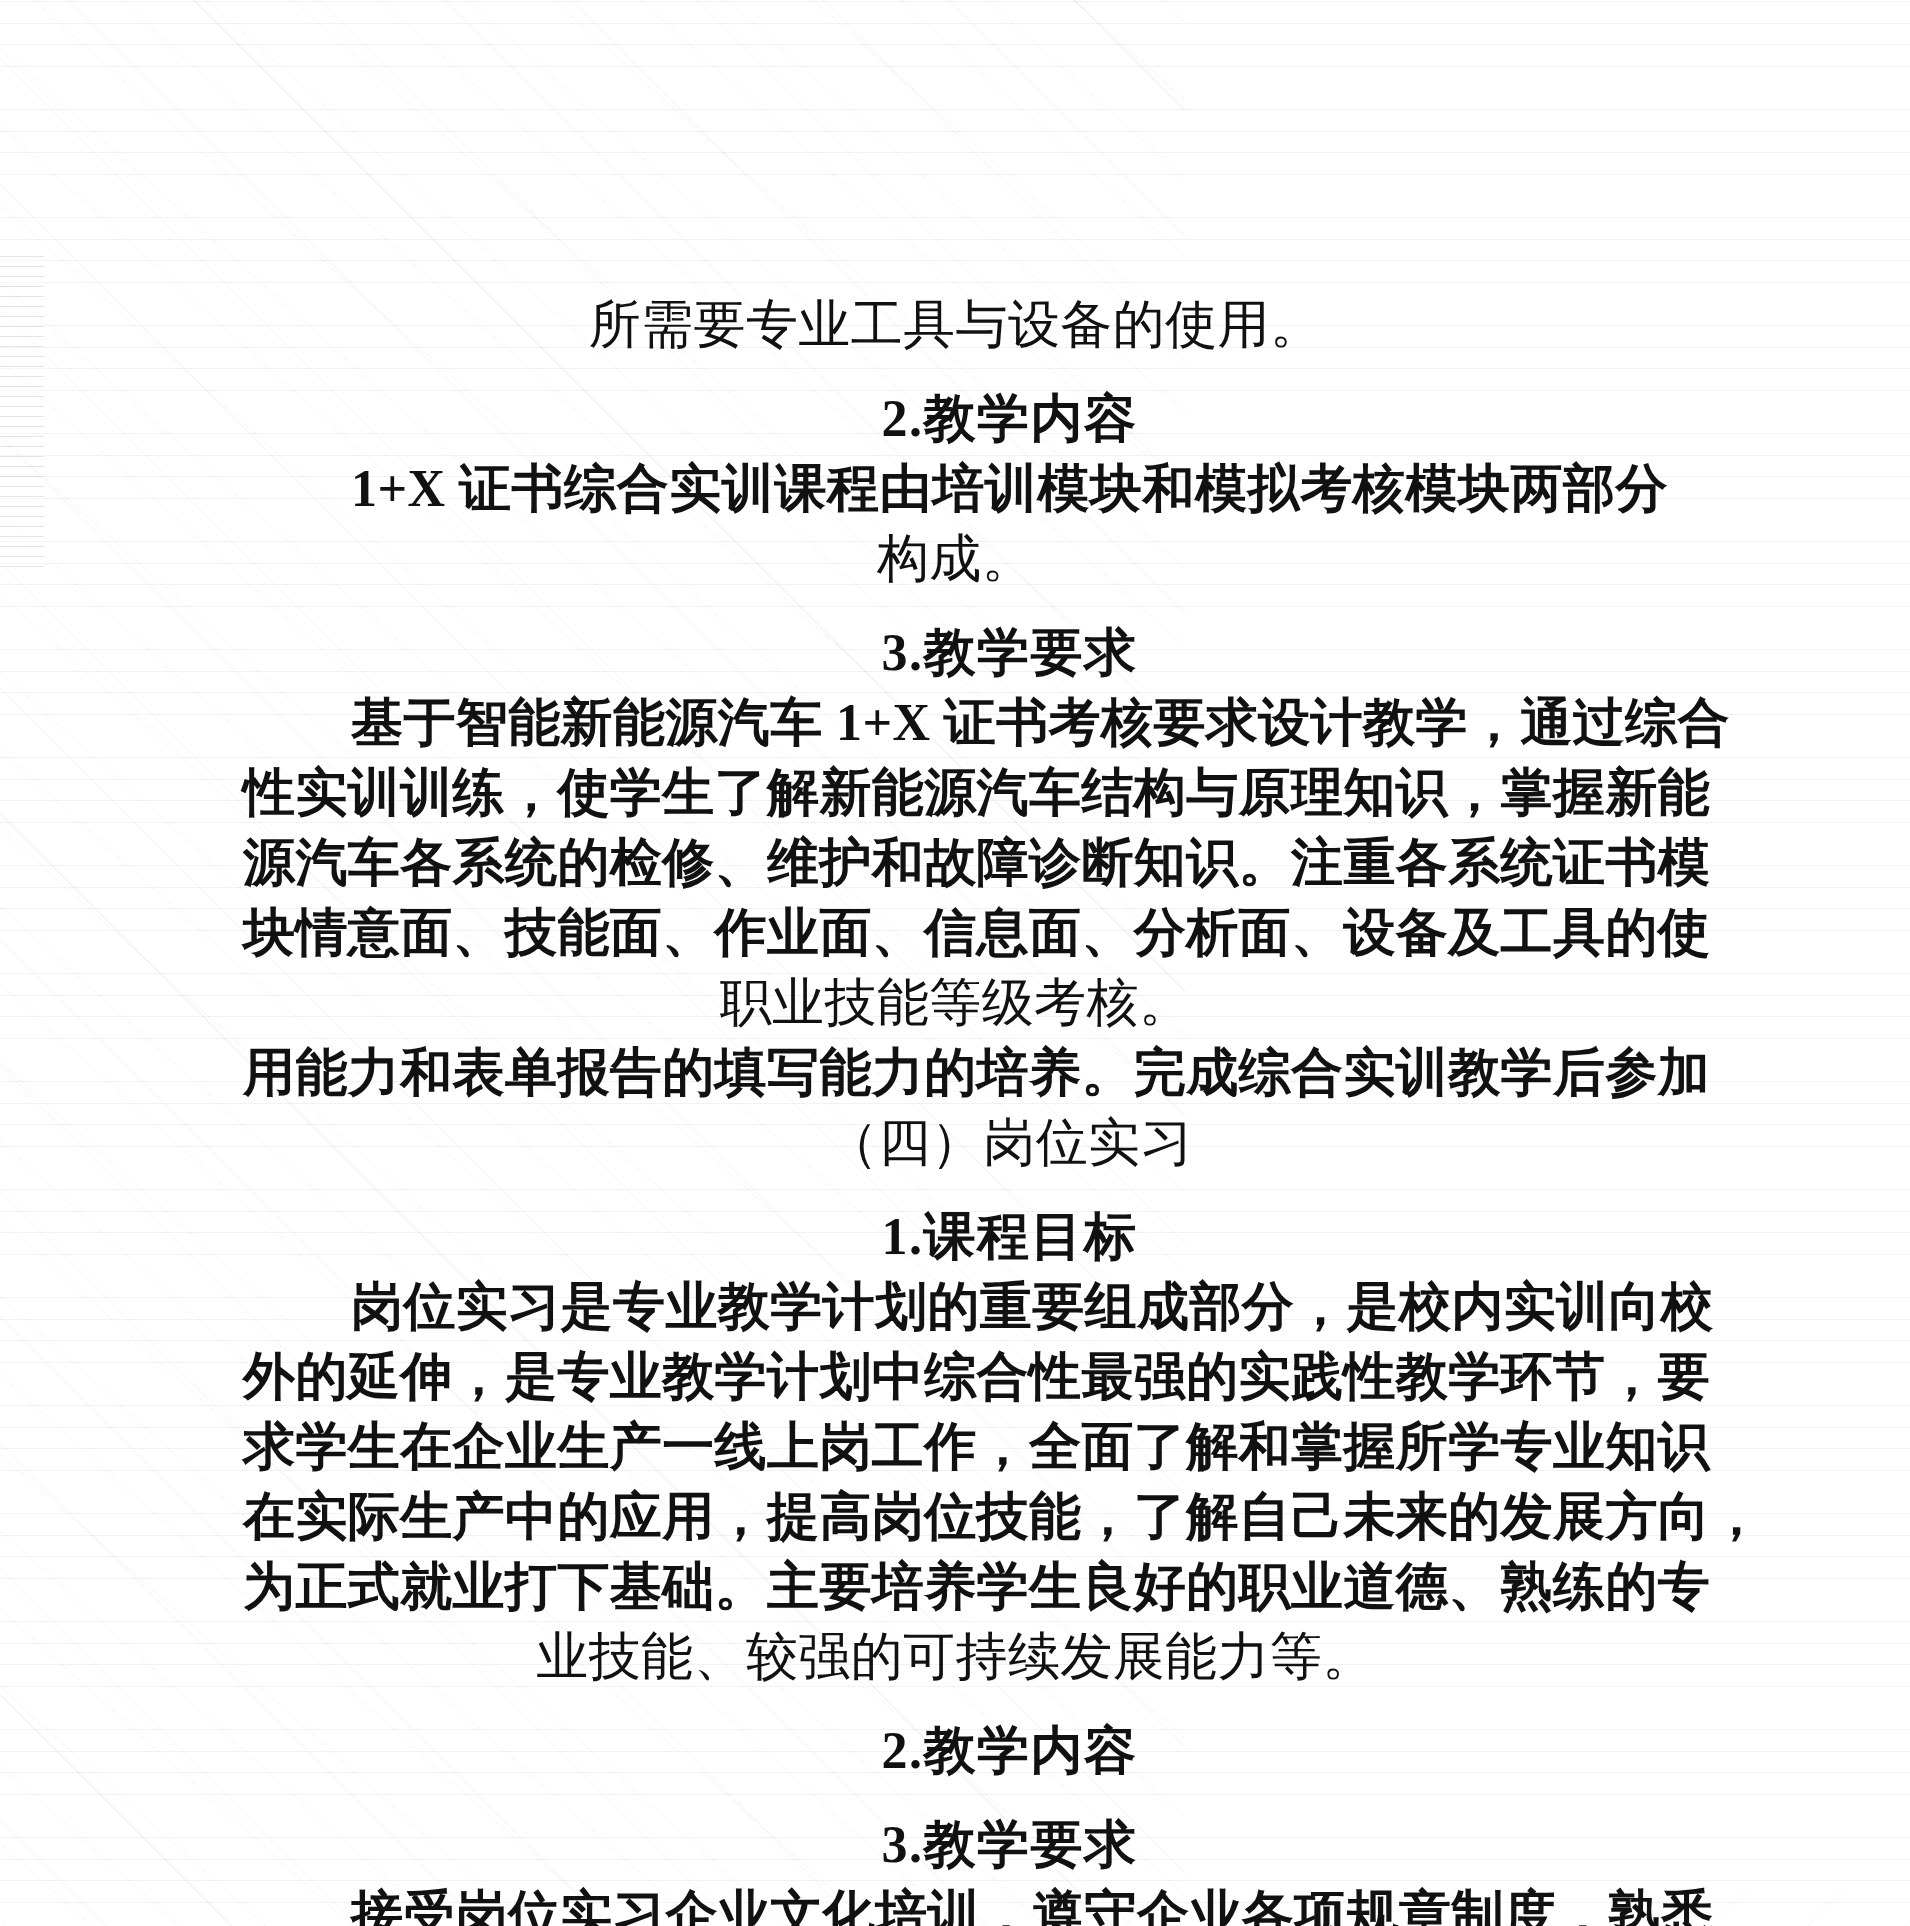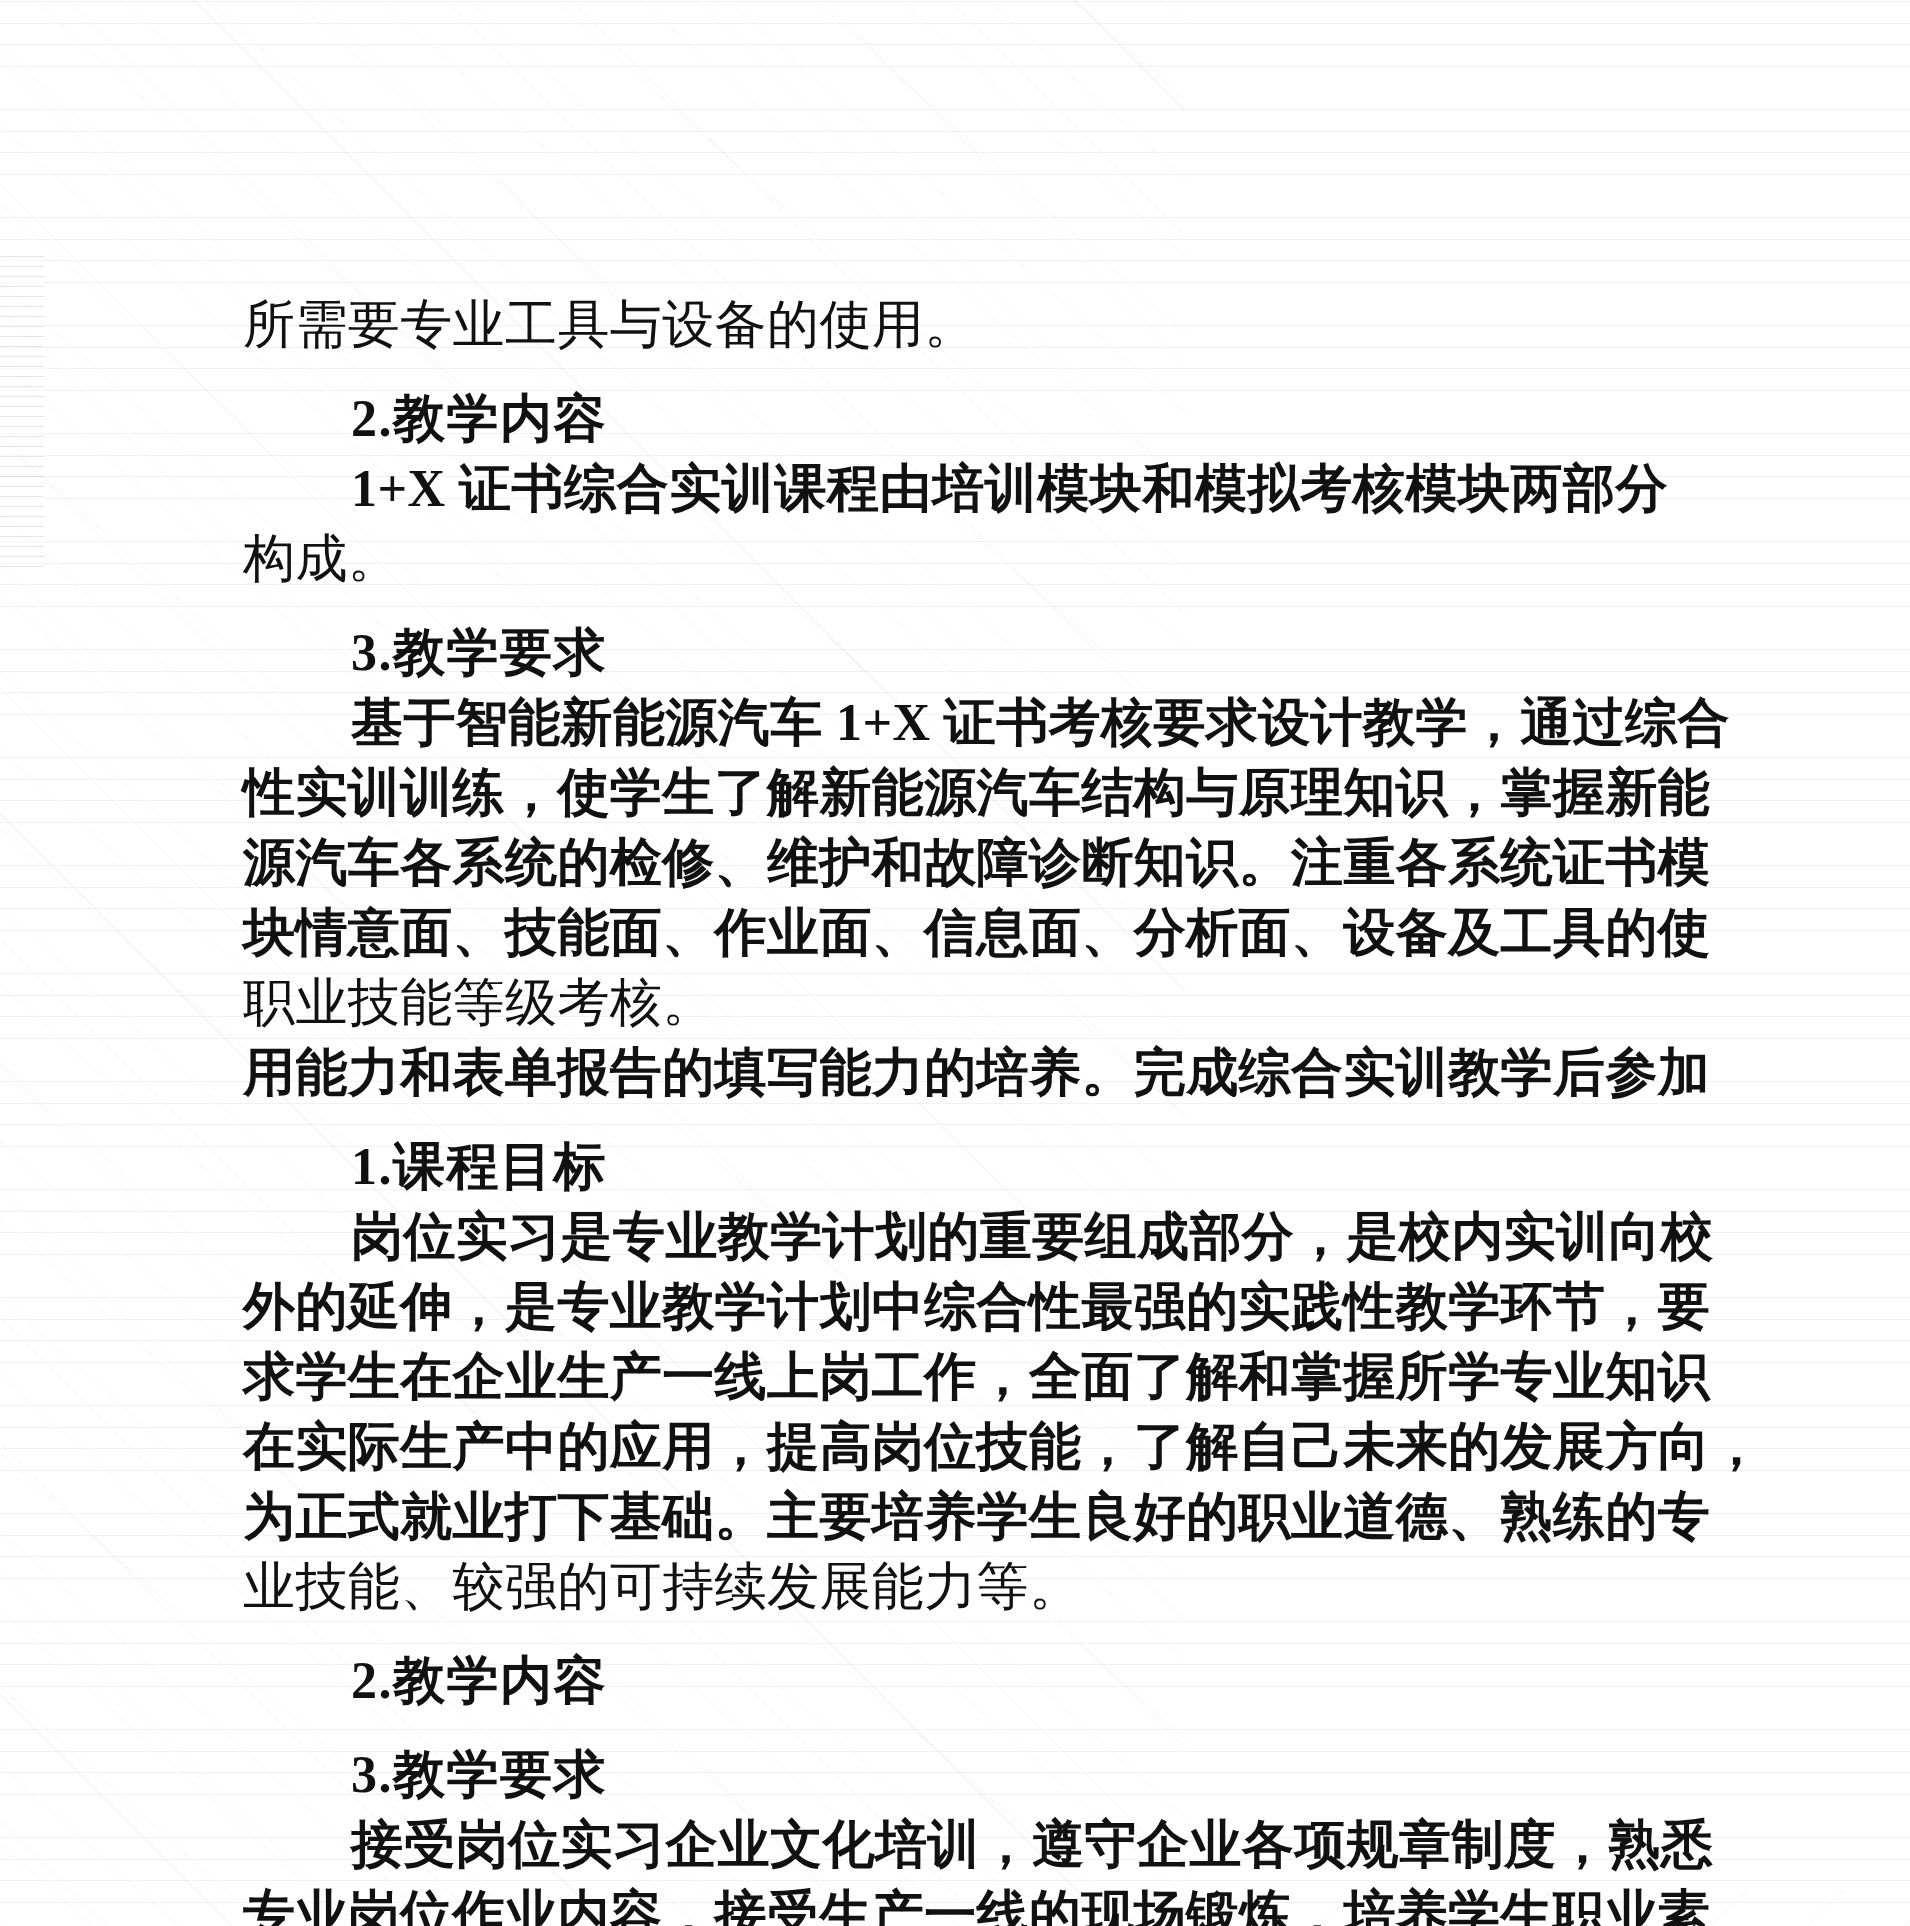--- a/index.html
+++ b/index.html
@@ -56,21 +56,21 @@
     position: absolute;
     left: 243px;
     top: 290px;
     width: 1425px;
   }
   .line {
     height: 70px;
     line-height: 70px;
     font-size: 52px;
     white-space: nowrap;
-    text-align: left;
+    text-align: center;
     letter-spacing: 0.4px;
   }
   .line.bold {
     font-weight: 700;
     letter-spacing: 1.5px;
     margin-top: 24px;
   }
   .line.indent {
     text-indent: 108px;
   }
@@ -95,20 +95,21 @@
       <div class="line bold indent">2.教学内容</div>
       <div class="line indent fill">1+X 证书综合实训课程由培训模块和模拟考核模块两部分</div>
       <div class="line">构成。</div>
       <div class="line bold indent">3.教学要求</div>
       <div class="line indent fill">基于智能新能源汽车 1+X 证书考核要求设计教学，通过综合</div>
       <div class="line fill">性实训训练，使学生了解新能源汽车结构与原理知识，掌握新能</div>
       <div class="line fill">源汽车各系统的检修、维护和故障诊断知识。注重各系统证书模</div>
       <div class="line fill">块情意面、技能面、作业面、信息面、分析面、设备及工具的使</div>
       <div class="line">职业技能等级考核。</div>
       <div class="line fill">用能力和表单报告的填写能力的培养。完成综合实训教学后参加</div>
+      <div class="line indent">（四）岗位实习</div>
       <div class="line bold indent">1.课程目标</div>
       <div class="line indent fill">岗位实习是专业教学计划的重要组成部分，是校内实训向校</div>
       <div class="line fill">外的延伸，是专业教学计划中综合性最强的实践性教学环节，要</div>
       <div class="line fill">求学生在企业生产一线上岗工作，全面了解和掌握所学专业知识</div>
       <div class="line fill">在实际生产中的应用，提高岗位技能，了解自己未来的发展方向，</div>
       <div class="line fill">为正式就业打下基础。主要培养学生良好的职业道德、熟练的专</div>
       <div class="line">业技能、较强的可持续发展能力等。</div>
       <div class="line bold indent">2.教学内容</div>
       <div class="line bold indent">3.教学要求</div>
       <div class="line indent fill">接受岗位实习企业文化培训，遵守企业各项规章制度，熟悉</div>

